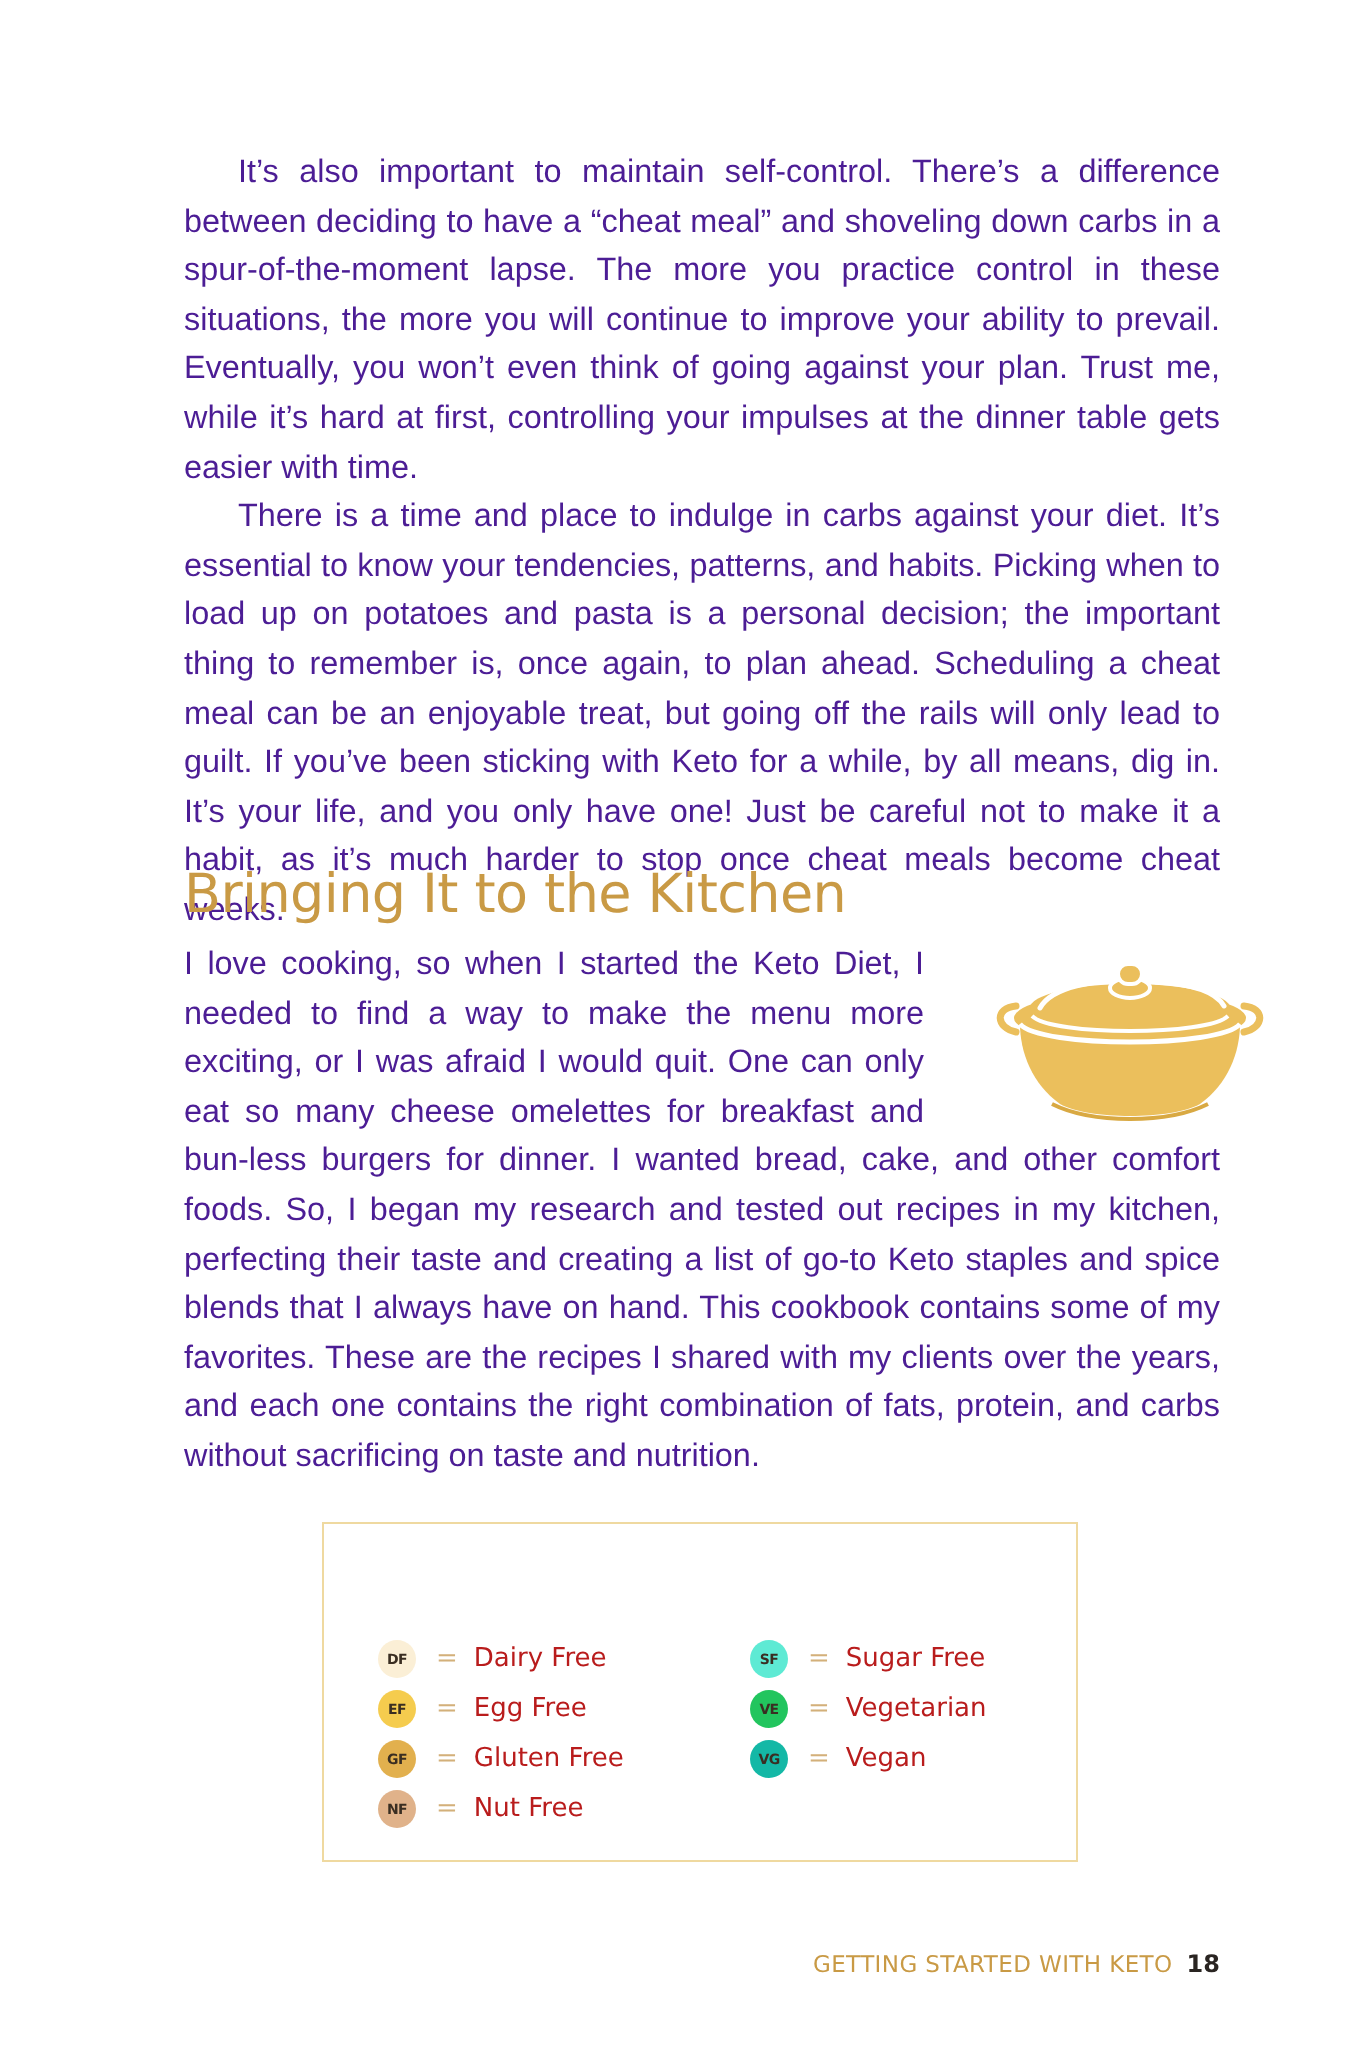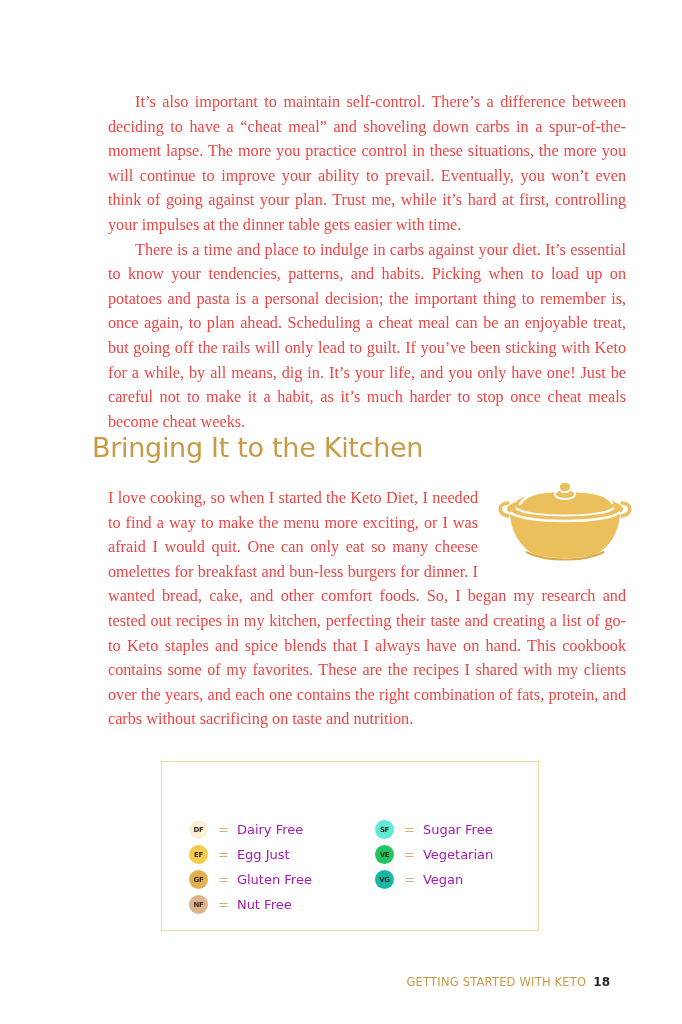--- a/index.html
+++ b/index.html
@@ -1,22 +1,22 @@
 <!DOCTYPE html>
 <html><head>
   <meta charset="utf-8">
   <style>
     html, body { margin: 0; padding: 0; background: #ffffff; }
     body { width: 682px; height: 1024px; position: relative; overflow: hidden; }
     .page { position: absolute; left: 0; top: 0; width: 682px; height: 1024px; background: #fff; }
     .body-text {
       position: absolute; left: 92px; width: 518px;
-      font-family: Liberation Serif, serif;
-      font-size: 16.2px; line-height: 24.6px; color: #ef4444;
-      text-align: justify; margin: 16px;
+      font-family: Liberation Sans, sans-serif;
+      font-size: 16.2px; line-height: 24.6px; color: #4c1d95;
+      text-align: justify; margin: 0;
     }
     .body-text p { margin: 0; text-indent: 27px; text-align: justify; }
     #para-block { top: 74px; }
     .heading {
       position: absolute; left: 92px; top: 430px; margin: 0;
       font-family: "DejaVu Sans", sans-serif; font-weight: normal;
       font-size: 27px; line-height: 36px; color: #c99a45; letter-spacing: -0.3px;
     }
     #kitchen-block { top: 470px; }
     #kitchen-block p { text-indent: 0; }
@@ -35,21 +35,21 @@
     .legend-col.left { left: 27px; }
     .legend-col.right { left: 213px; }
     .legend-item { display: flex; align-items: center; height: 25px; }
     .badge {
       width: 19px; height: 19px; border-radius: 50%;
       display: flex; align-items: center; justify-content: center;
       font-family: "DejaVu Sans", sans-serif; font-weight: bold; font-size: 7px;
       color: #3a2e22; letter-spacing: -0.3px;
     }
     .eq { margin-left: 10px; font-family: "DejaVu Sans", sans-serif; font-size: 13px; color: #d3b07a; }
-    .legend-label { margin-left: 8px; font-family: "DejaVu Sans", sans-serif; font-size: 13px; color: #a21caf; }
+    .legend-label { margin-left: 8px; font-family: "DejaVu Sans", sans-serif; font-size: 13px; color: #b91c1c; }
     .footer {
       position: absolute; right: 72px; top: 975px;
       font-family: "DejaVu Sans", sans-serif; font-size: 11.5px; display: flex; align-items: baseline; text-align: right;
     }
     .footer-title { color: #c99a45; letter-spacing: 0.2px; }
     .footer-page { color: #2a2522; font-weight: bold; margin-left: 7px; font-size: 12px; }
   </style>
 </head>
 <body>
 
@@ -91,21 +91,21 @@
 
     <div class="legend-col left">
       <div class="legend-item">
         <span class="badge" style="background:#fbefd6">DF</span>
         <span class="eq">=</span>
         <span class="legend-label">Dairy Free</span>
       </div>
       <div class="legend-item">
         <span class="badge" style="background:#f5cc4e">EF</span>
         <span class="eq">=</span>
-        <span class="legend-label">Egg Just</span>
+        <span class="legend-label">Egg Free</span>
       </div>
       <div class="legend-item">
         <span class="badge" style="background:#e2b04e">GF</span>
         <span class="eq">=</span>
         <span class="legend-label">Gluten Free</span>
       </div>
       <div class="legend-item">
         <span class="badge" style="background:#e0b28a">NF</span>
         <span class="eq">=</span>
         <span class="legend-label">Nut Free</span>

